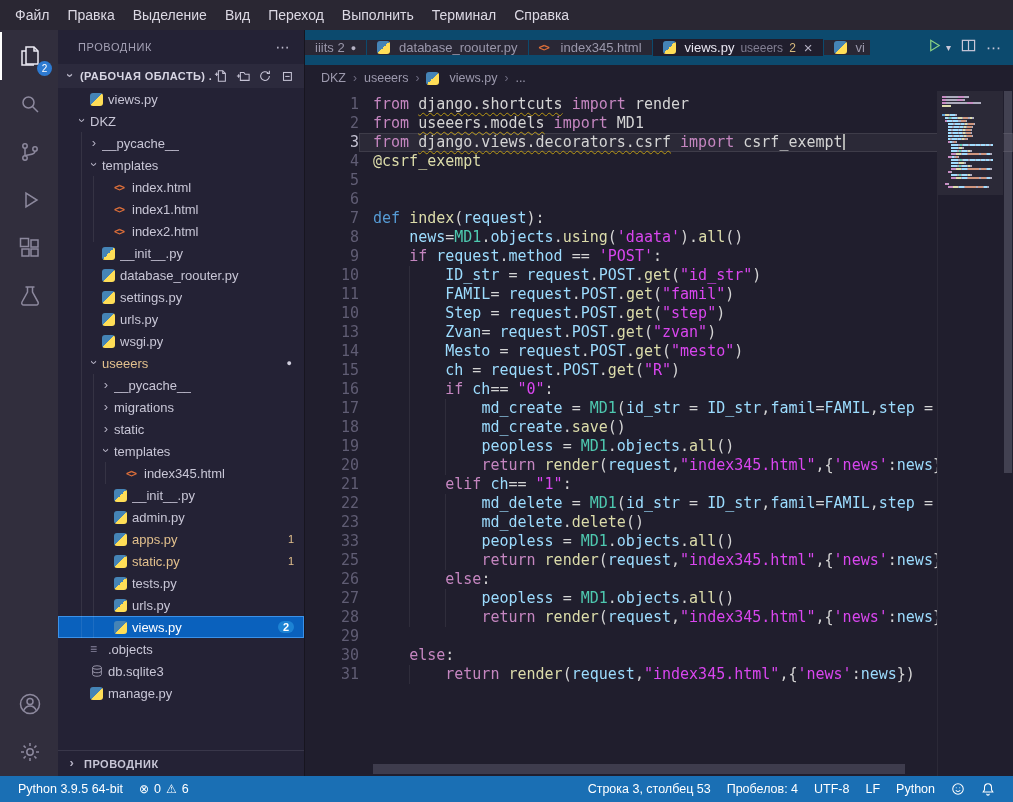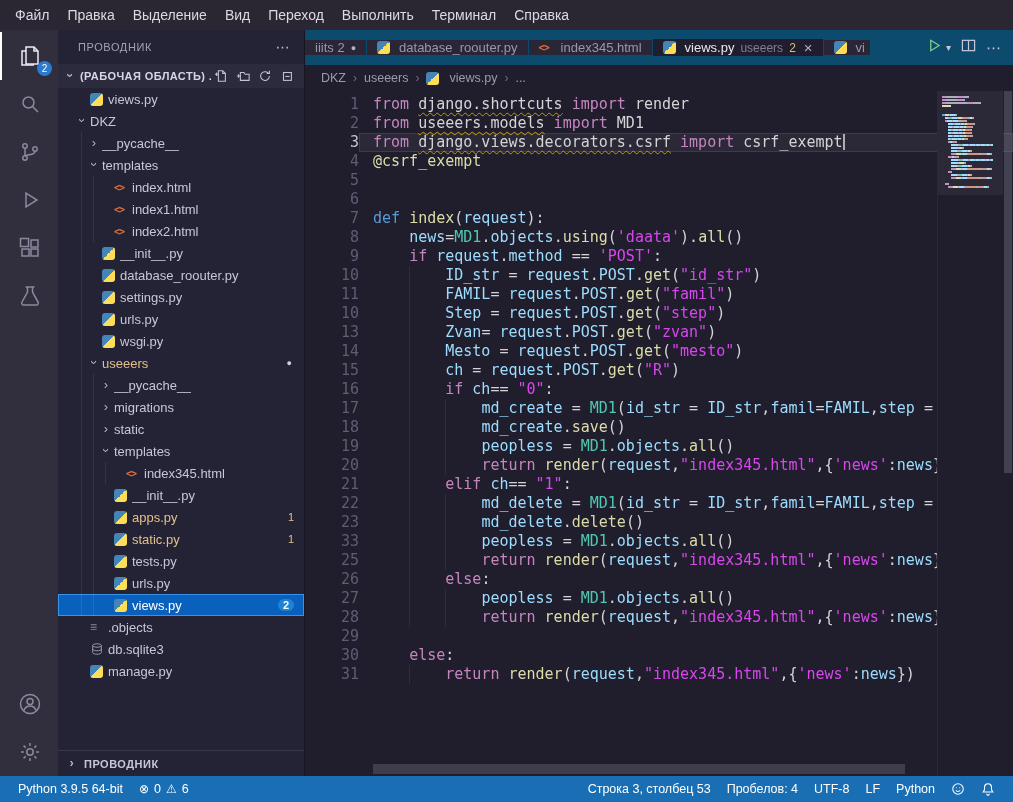--- a/index.html
+++ b/index.html
@@ -351,20 +351,29 @@
             <span class="tree-label">index345.html</span>
           </div>
           <div class="tree-row" style="padding-left: 40px;">
             <span class="tree-guide" style="left: 23px;"></span>
             <span class="tree-guide" style="left: 35px;"></span>
             <span class="twistie"></span>
             <span class="ico ico-py">
               <i></i>
             </span>
             <span class="tree-label">__init__.py</span>
+          </div>
+          <div class="tree-row" style="padding-left: 40px;">
+            <span class="tree-guide" style="left: 23px;"></span>
+            <span class="tree-guide" style="left: 35px;"></span>
+            <span class="twistie"></span>
+            <span class="ico ico-py">
+              <i></i>
+            </span>
+            <span class="tree-label">admin.py</span>
           </div>
           <div class="tree-row mod" style="padding-left: 40px;">
             <span class="tree-guide" style="left: 23px;"></span>
             <span class="tree-guide" style="left: 35px;"></span>
             <span class="twistie"></span>
             <span class="ico ico-py">
               <i></i>
             </span>
             <span class="tree-label">apps.py</span>
             <span class="tree-badge">1</span>

